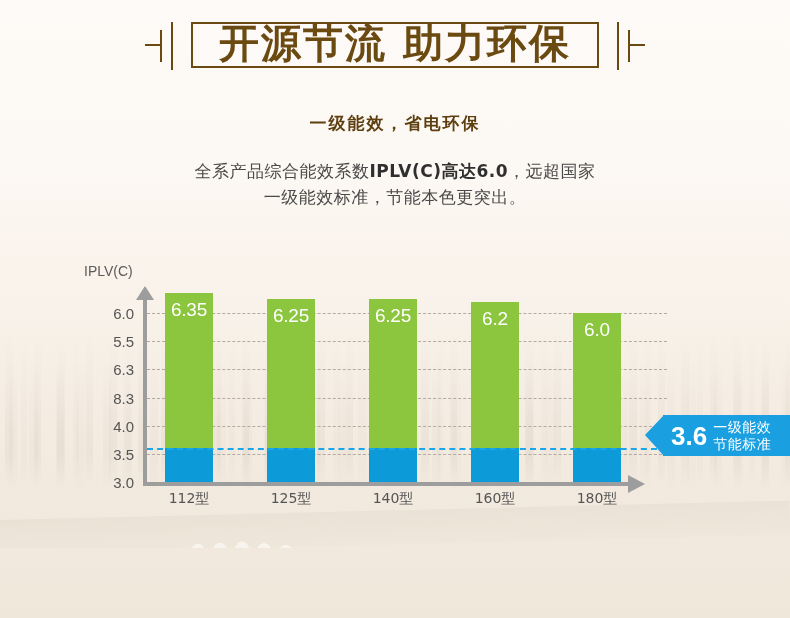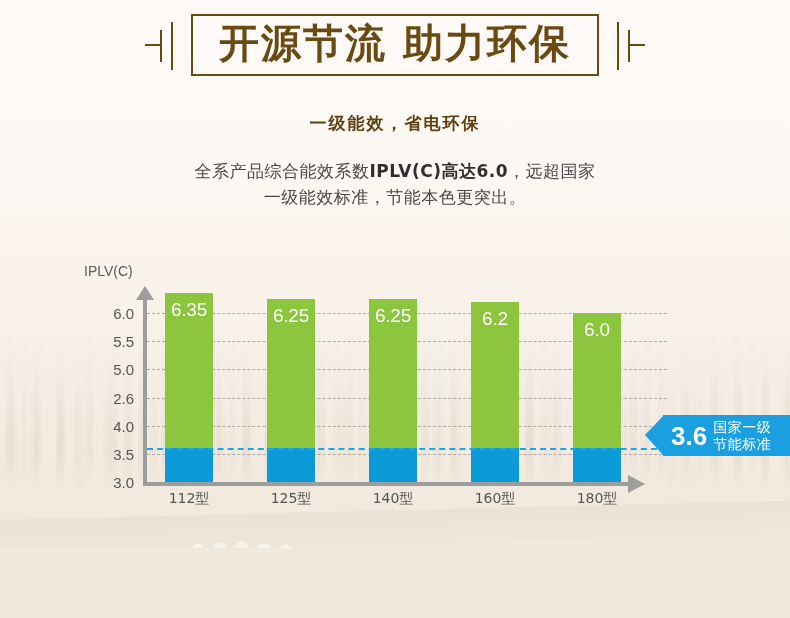--- a/index.html
+++ b/index.html
@@ -84,21 +84,21 @@
   .deco-left .b1{ left:0;  top:30px; width:16px; height:2px; }
   .deco-left .b2{ left:15px; top:16px; width:2px;  height:32px; }
   .deco-left .b3{ left:26px; top:8px;  width:2px;  height:48px; }
   .deco-right .b1{ right:0;  top:30px; width:16px; height:2px; }
   .deco-right .b2{ right:15px; top:16px; width:2px;  height:32px; }
   .deco-right .b3{ right:26px; top:8px;  width:2px;  height:48px; }
 
   #title-box{
     border:2px solid #6b4a12;
     padding:4px 26px 8px;
-    height:62px; display:flex; align-items:center; justify-content:center;
+    height:46px; display:flex; align-items:center; justify-content:center;
     background:rgba(255,255,255,.12);
   }
   #main-title{
     font-size:40px; font-weight:bold; color:#6b4a12;
     letter-spacing:2px; line-height:1; white-space:nowrap;
     font-family:"DejaVu Sans","Liberation Sans",sans-serif;
   }
 
   
   #subtitle{
@@ -234,22 +234,22 @@
       <div class="gridline" style="top: 313px;"></div>
       <div class="gridline" style="top: 341.167px;"></div>
       <div class="gridline" style="top: 369.333px;"></div>
       <div class="gridline" style="top: 397.5px;"></div>
       <div class="gridline" style="top: 425.667px;"></div>
       <div class="gridline" style="top: 453.833px;"></div>
     </div>
   <div id="yticks">
       <div class="ytick" style="top: 313px;">6.0</div>
       <div class="ytick" style="top: 341.167px;">5.5</div>
-      <div class="ytick" style="top: 369.333px;">5.0</div>
-      <div class="ytick" style="top: 397.5px;">2.6</div>
+      <div class="ytick" style="top: 369.333px;">6.3</div>
+      <div class="ytick" style="top: 397.5px;">8.3</div>
       <div class="ytick" style="top: 425.667px;">4.0</div>
       <div class="ytick" style="top: 453.833px;">3.5</div>
       <div class="ytick" style="top: 482px;">3.0</div>
     </div>
   <div id="bars">
       <div class="bar" style="left: 165px; top: 293.283px; height: 188.717px;">
         <div class="green" style="top: 0px; height: 154.917px;"></div>
         <div class="blue" style="top: 154.917px; height: 33.8px;"></div>
         <div class="val" style="top: 6px;">6.35</div>
       </div>
@@ -282,16 +282,16 @@
       <div class="catlabel" style="left: 552px;">180型</div>
     </div>
 
   <div id="threshold-line" style="top: 448.2px;"></div>
 </div>
 
 <div id="std-badge-pointer"></div>
 <div id="std-badge">
   <div id="badge-value">3.6</div>
   <div id="badge-text">
-    <div>国家一级</div>
+    <div>一级能效</div>
     <div>节能标准</div>
   </div>
 </div>
 
 </body></html>

